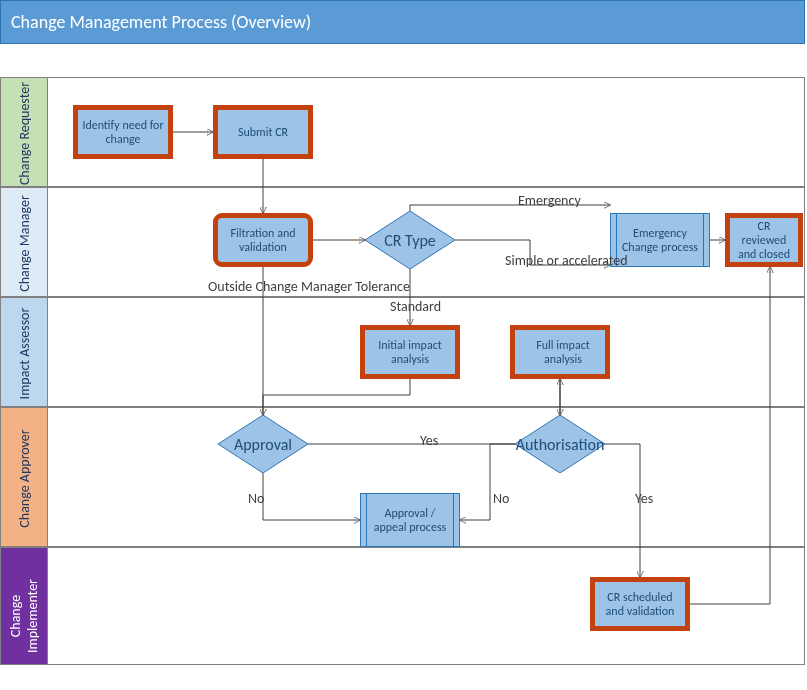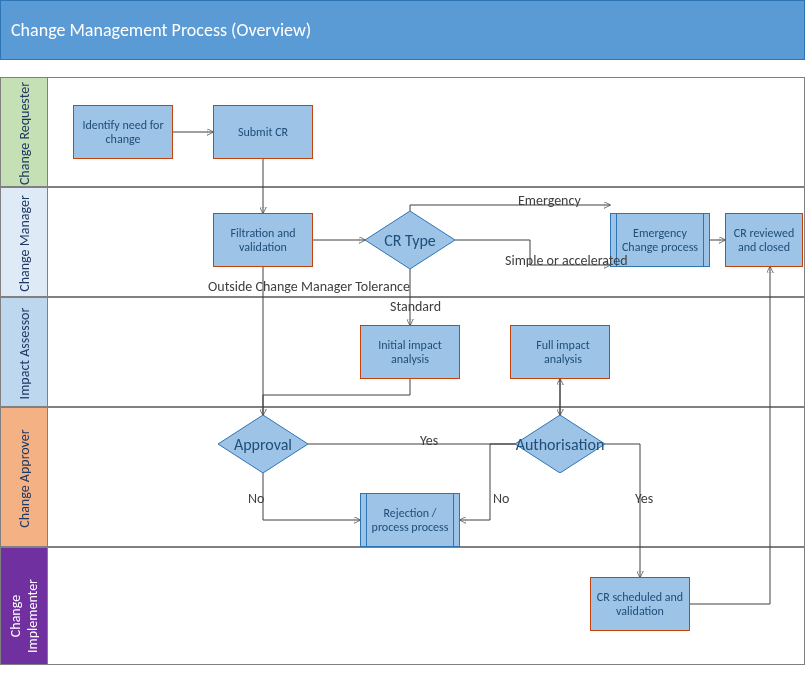--- a/index.html
+++ b/index.html
@@ -1,20 +1,20 @@
 <!DOCTYPE html>
 <html><head>
 <meta charset="utf-8">
 <style>
   body { margin:0; font-family:Calibri,Arial,sans-serif; font-size:12px; color:#1f4e79; }
-  .title-bar { background:#5b9bd5; color:#fff; font-size:18px; padding:18px 10px; border:1px solid #2e75b6; position:absolute; left:0; top:0; width:805px; box-sizing:border-box; }
+  .title-bar { background:#5b9bd5; color:#fff; font-size:18px; padding:10px 10px; border:1px solid #2e75b6; position:absolute; left:0; top:0; width:805px; box-sizing:border-box; }
   .lane-header { position:absolute; transform:rotate(-90deg); transform-origin:center; text-align:center; font-size:14px; color:#1f3864; width:110px; }
   .lane-bg { position:absolute; border:1px solid #808080; box-sizing:border-box; }
   .lane-label-cell { position:absolute; border:1px solid #808080; box-sizing:border-box; }
-  .proc { position:absolute; background:#9dc3e6; border:1px solid #c2410c; color:#1f4e79; display:flex; align-items:center; justify-content:center; text-align:center; padding:4px; box-sizing:border-box; width:100px; height:54px; font-size:12px; }
+  .proc { position:absolute; background:#9dc3e6; border:5px solid #c2410c; color:#1f4e79; display:flex; align-items:center; justify-content:center; text-align:center; padding:4px; box-sizing:border-box; width:100px; height:54px; font-size:12px; }
   .subproc { position:absolute; background:#9dc3e6; border:1px solid #2e75b6; box-sizing:border-box; width:100px; height:54px; }
   .subproc .inner { position:absolute; left:5px; right:5px; top:0; bottom:0; border-left:1px solid #2e75b6; border-right:1px solid #2e75b6; display:flex; align-items:center; justify-content:center; text-align:center; color:#1f4e79; font-size:12px; padding:2px; }
   .diamond { position:absolute; width:90px; height:58px; }
   .diamond svg { position:absolute; left:0; top:0; }
   .diamond .dlabel { position:absolute; left:0; top:0; width:90px; height:58px; display:flex; align-items:center; justify-content:center; color:#1f4e79; font-size:16px; text-align:center; }
   .edge-label { position:absolute; color:#404040; font-size:14px; }
   svg.conn { position:absolute; left:0; top:0; pointer-events:none; }
   .frame { position:relative; width:807px; height:690px; }
 </style>
 </head>
@@ -77,21 +77,21 @@
       <polyline points="515,444 490,444 490,520 460,520" marker-end="url(#ah)"></polyline>
 
       <polyline points="605,444 640,444 640,577" marker-end="url(#ah)"></polyline>
 
       <polyline points="690,604 770,604 770,267" marker-end="url(#ah)"></polyline>
     </g>
   </svg>
 
   <div class="proc" style="left:73px;  top:105px;">Identify need for change</div>
   <div class="proc" style="left:213px; top:105px;">Submit CR</div>
-  <div class="proc" style="left:213px; top:213px;">Filtration and validation</div>
+  <div class="proc" style="left:213px; top:213px;border-radius:9px;">Filtration and validation</div>
 
   <div class="diamond" style="left:365px; top:211px;">
     <svg width="90" height="58">
         <polygon points="45,0 90,29 45,58 0,29" fill="#9dc3e6" stroke="#2e75b6"></polygon>
       </svg>
     <div class="dlabel">CR Type</div>
   </div>
 
   <div class="subproc" style="left:610px; top:213px;">
     <div class="inner">Emergency Change process</div>
@@ -108,21 +108,21 @@
     <div class="dlabel">Approval</div>
   </div>
   <div class="diamond" style="left:515px; top:415px;">
     <svg width="90" height="58">
         <polygon points="45,0 90,29 45,58 0,29" fill="#9dc3e6" stroke="#2e75b6"></polygon>
       </svg>
     <div class="dlabel">Authorisation</div>
   </div>
 
   <div class="subproc" style="left:360px; top:493px;">
-    <div class="inner">Rejection / process process</div>
+    <div class="inner">Approval / appeal process</div>
   </div>
   <div class="proc" style="left:590px; top:577px;">CR scheduled and validation</div>
 
   <div class="edge-label" style="left:518px; top:192px;">Emergency</div>
   <div class="edge-label" style="left:505px; top:252px;">Simple or accelerated</div>
   <div class="edge-label" style="left:390px; top:298px;">Standard</div>
   <div class="edge-label" style="left:208px; top:278px;">Outside Change Manager Tolerance</div>
   <div class="edge-label" style="left:420px; top:432px;">Yes</div>
   <div class="edge-label" style="left:248px; top:490px;">No</div>
   <div class="edge-label" style="left:493px; top:490px;">No</div>

